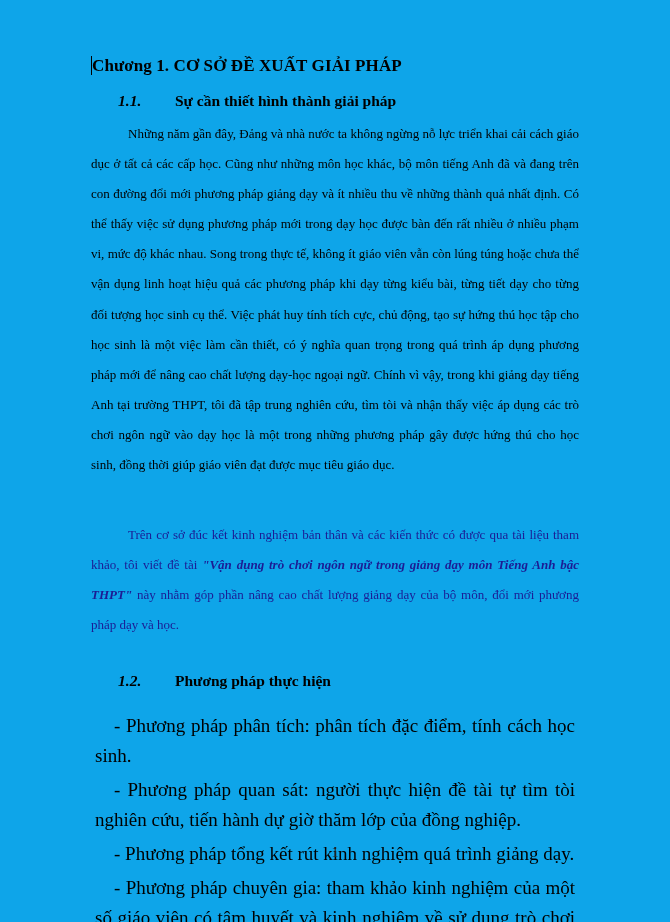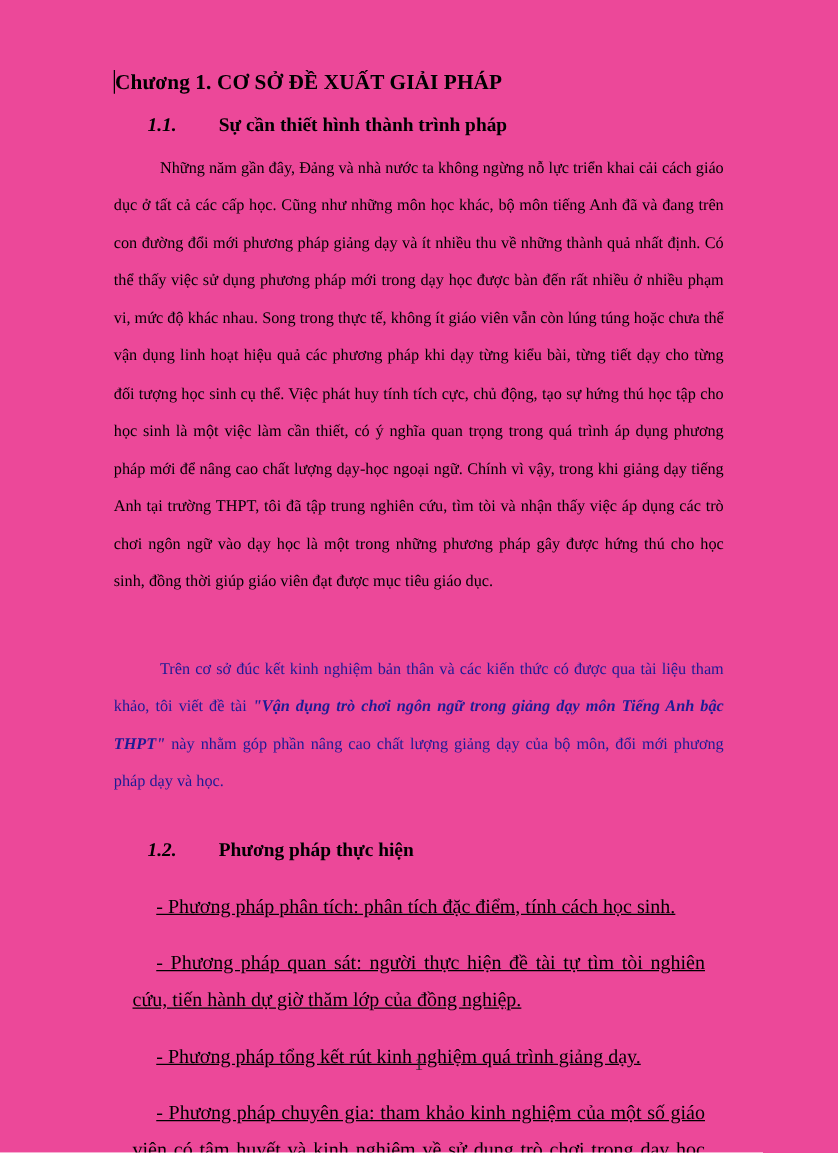--- a/index.html
+++ b/index.html
@@ -14,21 +14,21 @@
     position: relative;
     overflow: hidden;
     font-family: "Liberation Serif", "DejaVu Serif", serif;
     color: #000000;
     -webkit-font-smoothing: antialiased;
   }
 
   .page {
     position: absolute;
     inset: 0;
-    background: #ec4899;
+    background: #0ea5e9;
   }
 
   .content {
     position: absolute;
     left: 91px;
     top: 52px;
     width: 488px;
   }
 
   
@@ -88,28 +88,27 @@
     font-style: italic;
   }
 
   
   .method-list {
     margin: 0;
     padding: 0;
     list-style: none;
   }
   .method-item {
-    font-size: 16px;
+    font-size: 19px;
     line-height: 30.1px;
-    margin: 15px;
+    margin: 4px;
     text-align: justify;
     text-justify: inter-word;
     text-indent: 19px;
     hyphens: none;
-    text-decoration: underline;
   }
 
   
   .page-number {
     position: absolute;
     left: 0;
     right: 0;
     top: 843px;
     text-align: center;
     font-size: 14px;
@@ -118,21 +117,21 @@
   }
 </style>
 </head>
 <body>
 
 <div class="page">
   <div class="content">
 
     <h1 class="chapter-heading"><span class="caret"></span><span>Chương 1. CƠ SỞ ĐỀ XUẤT GIẢI PHÁP</span></h1>
 
-    <h2 class="section-heading"><span class="num">1.1.</span><span>Sự cần thiết hình thành trình pháp</span></h2>
+    <h2 class="section-heading"><span class="num">1.1.</span><span>Sự cần thiết hình thành giải pháp</span></h2>
 
     <p class="para">Những năm gần đây, Đảng và nhà nước ta không ngừng nỗ lực triển khai cải cách giáo dục ở tất cả các cấp học. Cũng như những môn học khác, bộ môn tiếng Anh đã và đang trên con đường đổi mới phương pháp giảng dạy và ít nhiều thu về những thành quả nhất định. Có thể thấy việc sử dụng phương pháp mới trong dạy học được bàn đến rất nhiều ở nhiều phạm vi, mức độ khác nhau. Song trong thực tế, không ít giáo viên vẫn còn lúng túng hoặc chưa thể vận dụng linh hoạt hiệu quả các phương pháp khi dạy từng kiểu bài, từng tiết dạy cho từng đối tượng học sinh cụ thể. Việc phát huy tính tích cực, chủ động, tạo sự hứng thú học tập cho học sinh là một việc làm cần thiết, có ý nghĩa quan trọng trong quá trình áp dụng phương pháp mới để nâng cao chất lượng dạy-học ngoại ngữ. Chính vì vậy, trong khi giảng dạy tiếng Anh tại trường THPT, tôi đã tập trung nghiên cứu, tìm tòi và nhận thấy việc áp dụng các trò chơi ngôn ngữ vào dạy học là một trong những phương pháp gây được hứng thú cho học sinh, đồng thời giúp giáo viên đạt được mục tiêu giáo dục.</p>
 
     <p class="para blue"><span>Trên cơ sở đúc kết kinh nghiệm bản thân và các kiến thức có được qua tài liệu tham khảo, tôi viết đề tài </span><span class="title-em">"Vận dụng trò chơi ngôn ngữ trong giảng dạy môn Tiếng Anh bậc THPT"</span><span> này nhằm góp phần nâng cao chất lượng giảng dạy của bộ môn, đổi mới phương pháp dạy và học.</span></p>
 
     <h2 class="section-heading sec2"><span class="num">1.2.</span><span>Phương pháp thực hiện</span></h2>
 
     <ul class="method-list">
       <li class="method-item">- Phương pháp phân tích: phân tích đặc điểm, tính cách học sinh.</li>
       <li class="method-item">- Phương pháp quan sát: người thực hiện đề tài tự tìm tòi nghiên cứu, tiến hành dự giờ thăm lớp của đồng nghiệp.</li>

